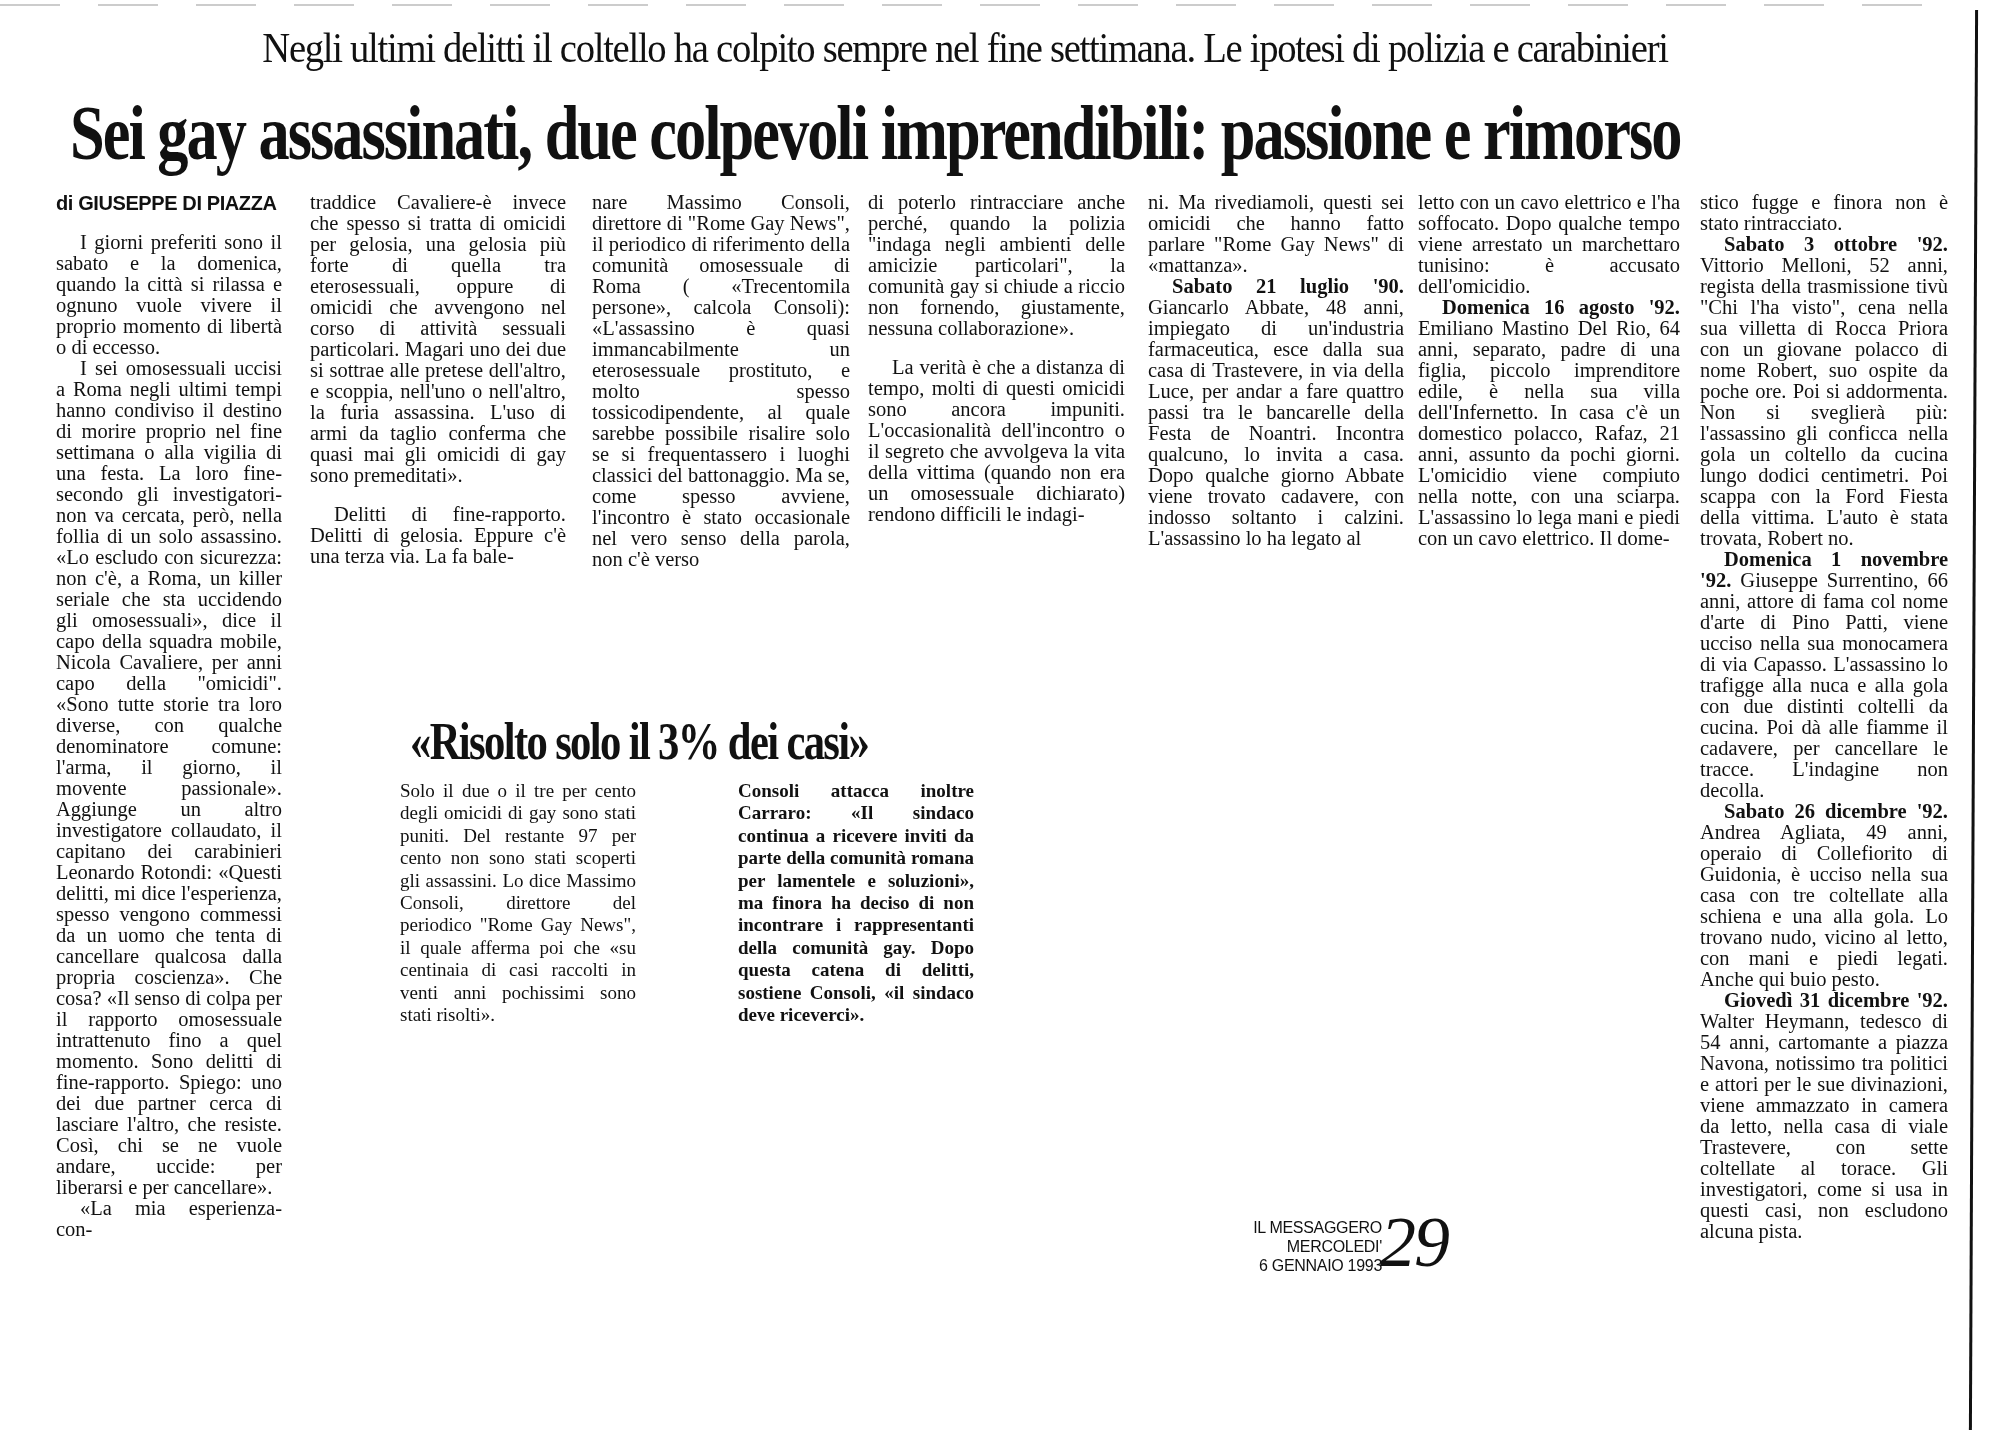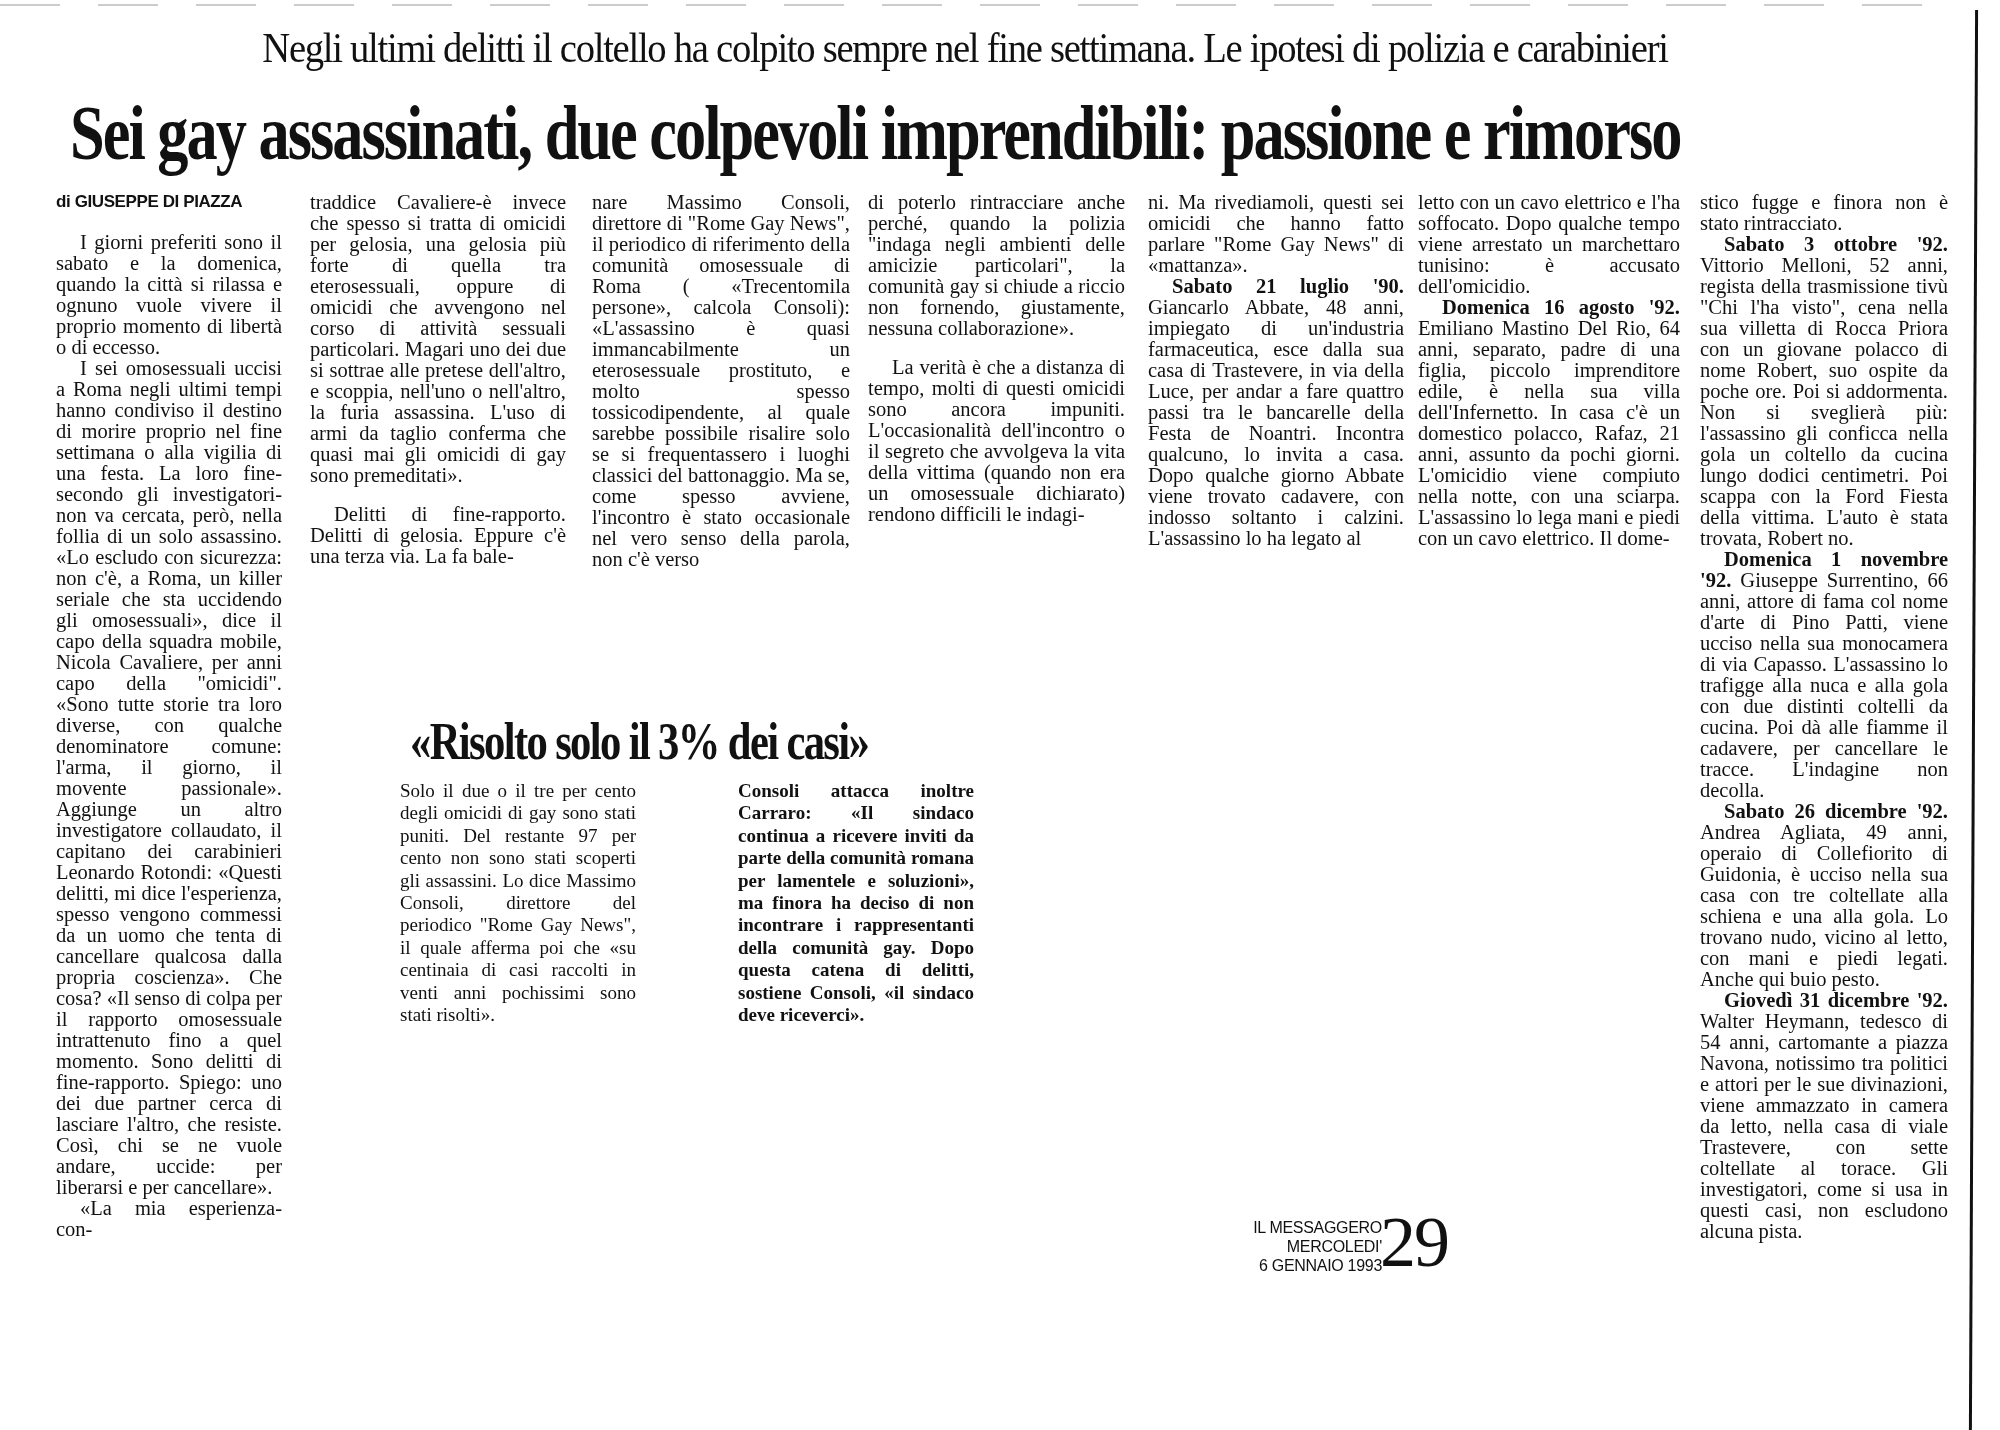--- a/index.html
+++ b/index.html
@@ -4,21 +4,21 @@
 <style>
   html, body { margin:0; padding:0; background:#fff; }
   body { width:2000px; height:1430px; position:relative; overflow:hidden; color:#111;
          font-family:"Liberation Serif","DejaVu Serif",serif; }
   .kicker { position:absolute; left:0; width:1930px; top:22px; text-align:center;
             font-size:42px; line-height:52px; letter-spacing:-1.4px; transform:scaleX(0.92); transform-origin:center; }
   .headline { position:absolute; left:70px; top:88px; width:1880px; font-weight:bold;
               font-size:78px; line-height:90px; letter-spacing:-2.5px; white-space:nowrap;
               transform:scaleX(0.80); transform-origin:left; }
   .byline { position:absolute; left:56px; top:192px; font-family:"Liberation Sans","DejaVu Sans",sans-serif;
-            font-weight:bold; font-size:17px; letter-spacing:-0.4px; }
+            font-weight:bold; font-size:20px; letter-spacing:-0.4px; }
   .vrule { position:absolute; left:1972px; top:10px; width:3px; height:1420px; background:#111; transform:rotate(0.25deg); }
   .col { position:absolute; font-size:20.5px; line-height:21px; text-align:justify; hyphens:manual; }
   .col p { margin:0; text-indent:0; }
   .col p.ind { text-indent:24px; }
   .col p.gap { margin-top:18px; }
   .col .b { font-weight:bold; }
   .c1 { left:56px; top:232px; width:226px; }
   .c2 { left:310px; top:192px; width:256px; }
   .c3 { left:592px; top:192px; width:258px; }
   .c4 { left:868px; top:192px; width:257px; }
@@ -26,21 +26,21 @@
   .c6 { left:1418px; top:192px; width:262px; }
   .c7 { left:1700px; top:192px; width:248px; }
   .box-title { position:absolute; left:410px; top:712px; font-weight:bold; font-size:52px; letter-spacing:-2px;
                transform:scaleX(0.82); transform-origin:left; white-space:nowrap; }
   .bx { position:absolute; font-size:19px; line-height:22.4px; text-align:justify; top:780px; }
   .bx1 { left:400px; width:236px; transform:scaleX(1); }
   .bx2 { left:738px; width:236px;font-weight:bold; }
   .bx p { margin:0; }
   .folio { position:absolute; left:1222px; top:1218px; font-family:"Liberation Sans","DejaVu Sans",sans-serif;
            font-size:16px; line-height:19px; text-align:right; letter-spacing:-0.3px; width:160px; }
-  .pagenum { position:absolute; left:1380px; top:1206px; font-size:72px; line-height:72px; letter-spacing:-2px; }
+  .pagenum { position:absolute; left:1380px; top:1206px; font-size:72px; line-height:72px; letter-spacing:-2px;font-style:italic; }
   .dash { position:absolute; top:4px; left:0; width:1960px; height:2px;
           background:repeating-linear-gradient(90deg,#ccc 0 60px,transparent 60px 98px); }
 </style>
 </head>
 <body>
 
 <div class="dash"></div>
 <div class="vrule"></div>
 
 <div class="kicker">Negli ultimi delitti il coltello ha colpito sempre nel fine settimana. Le ipotesi di polizia e carabinieri</div>

